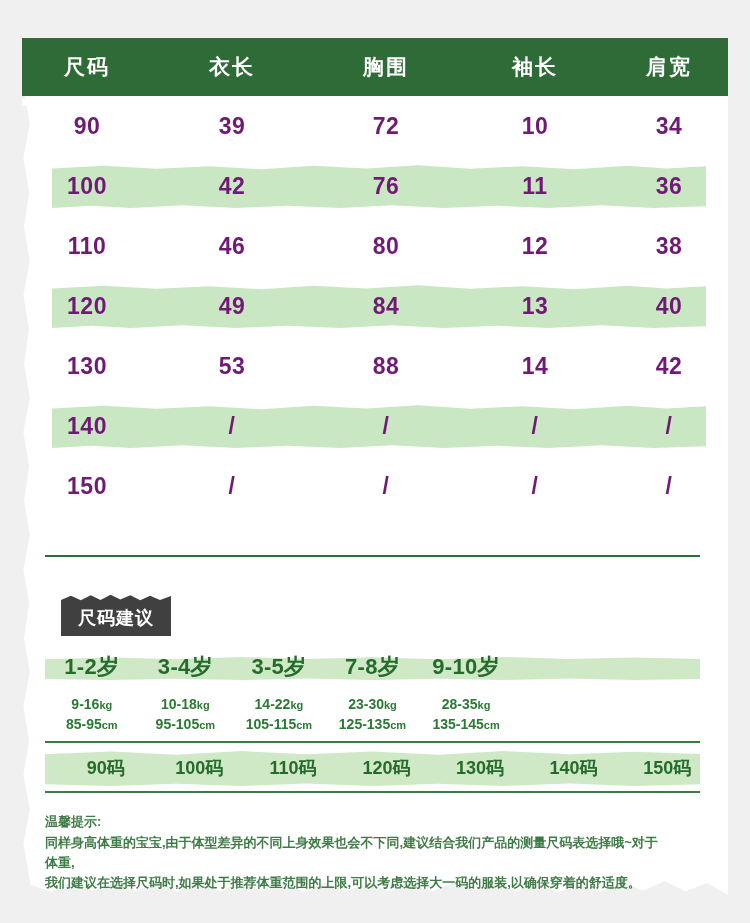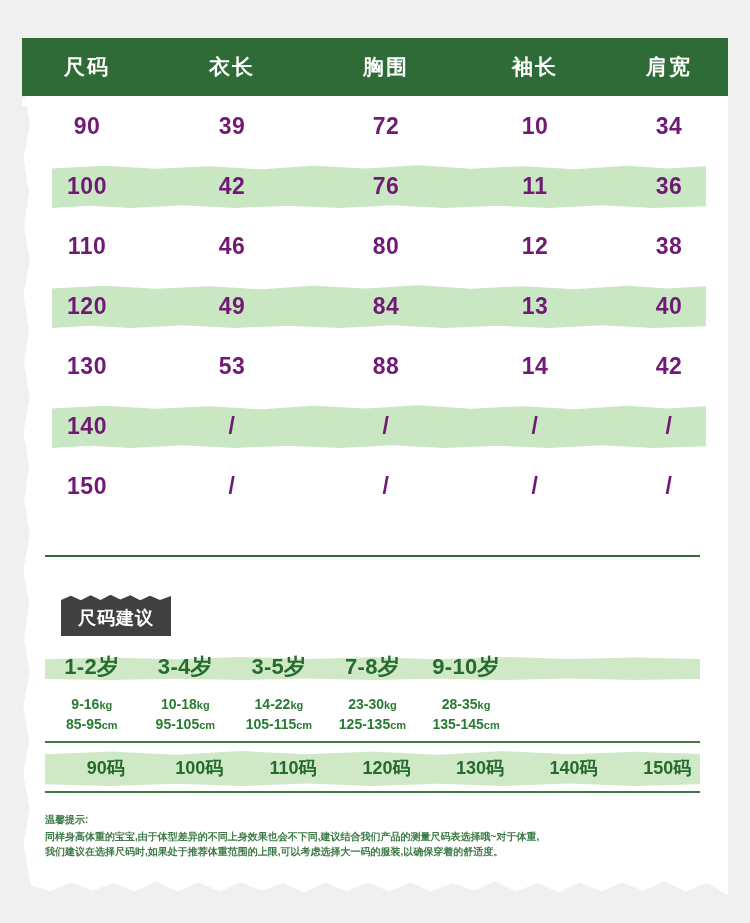--- a/index.html
+++ b/index.html
@@ -270,21 +270,21 @@
     color: #256b2c;
   }
 
   
   .note {
     position: absolute;
     left: 45px;
     top: 812px;
     width: 620px;
     color: #3f7b46;
-    font-size: 10px;
+    font-size: 13px;
     line-height: 1.55;
     font-weight: bold;
   }
   .note-title { margin-bottom: 1px; }
 </style>
 </head>
 <body>
 
 <div id="card-wrap">
 

